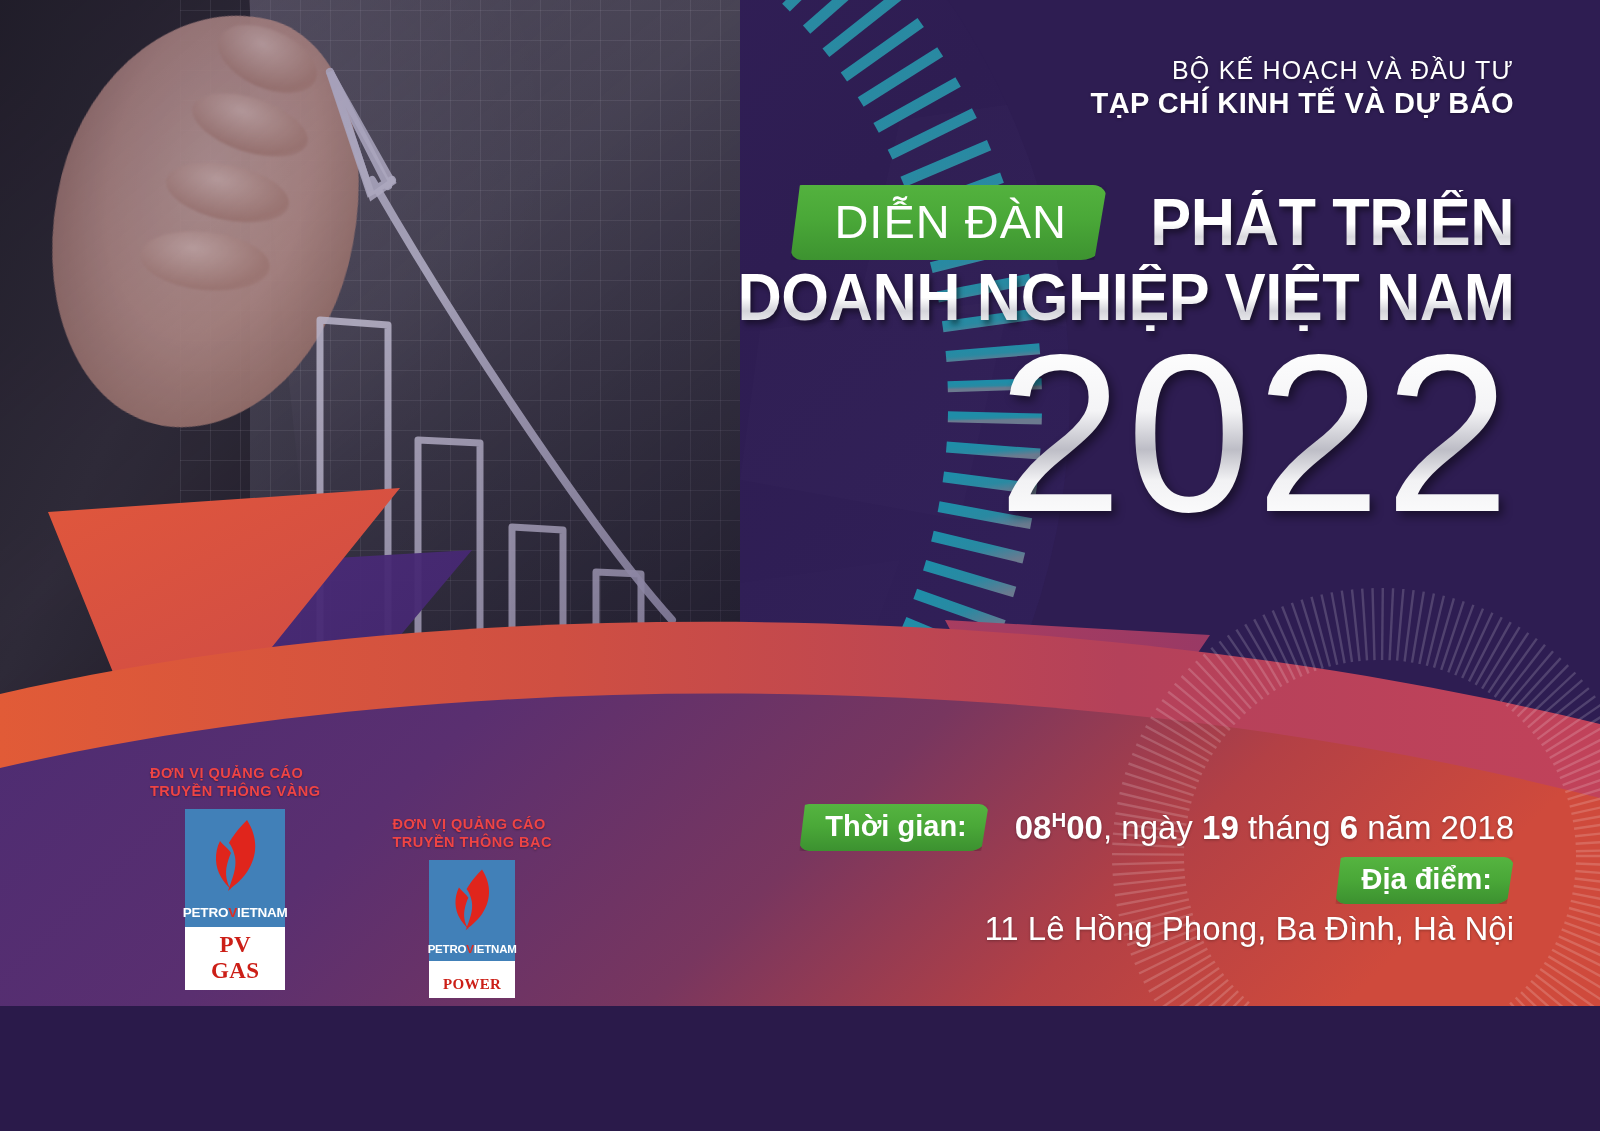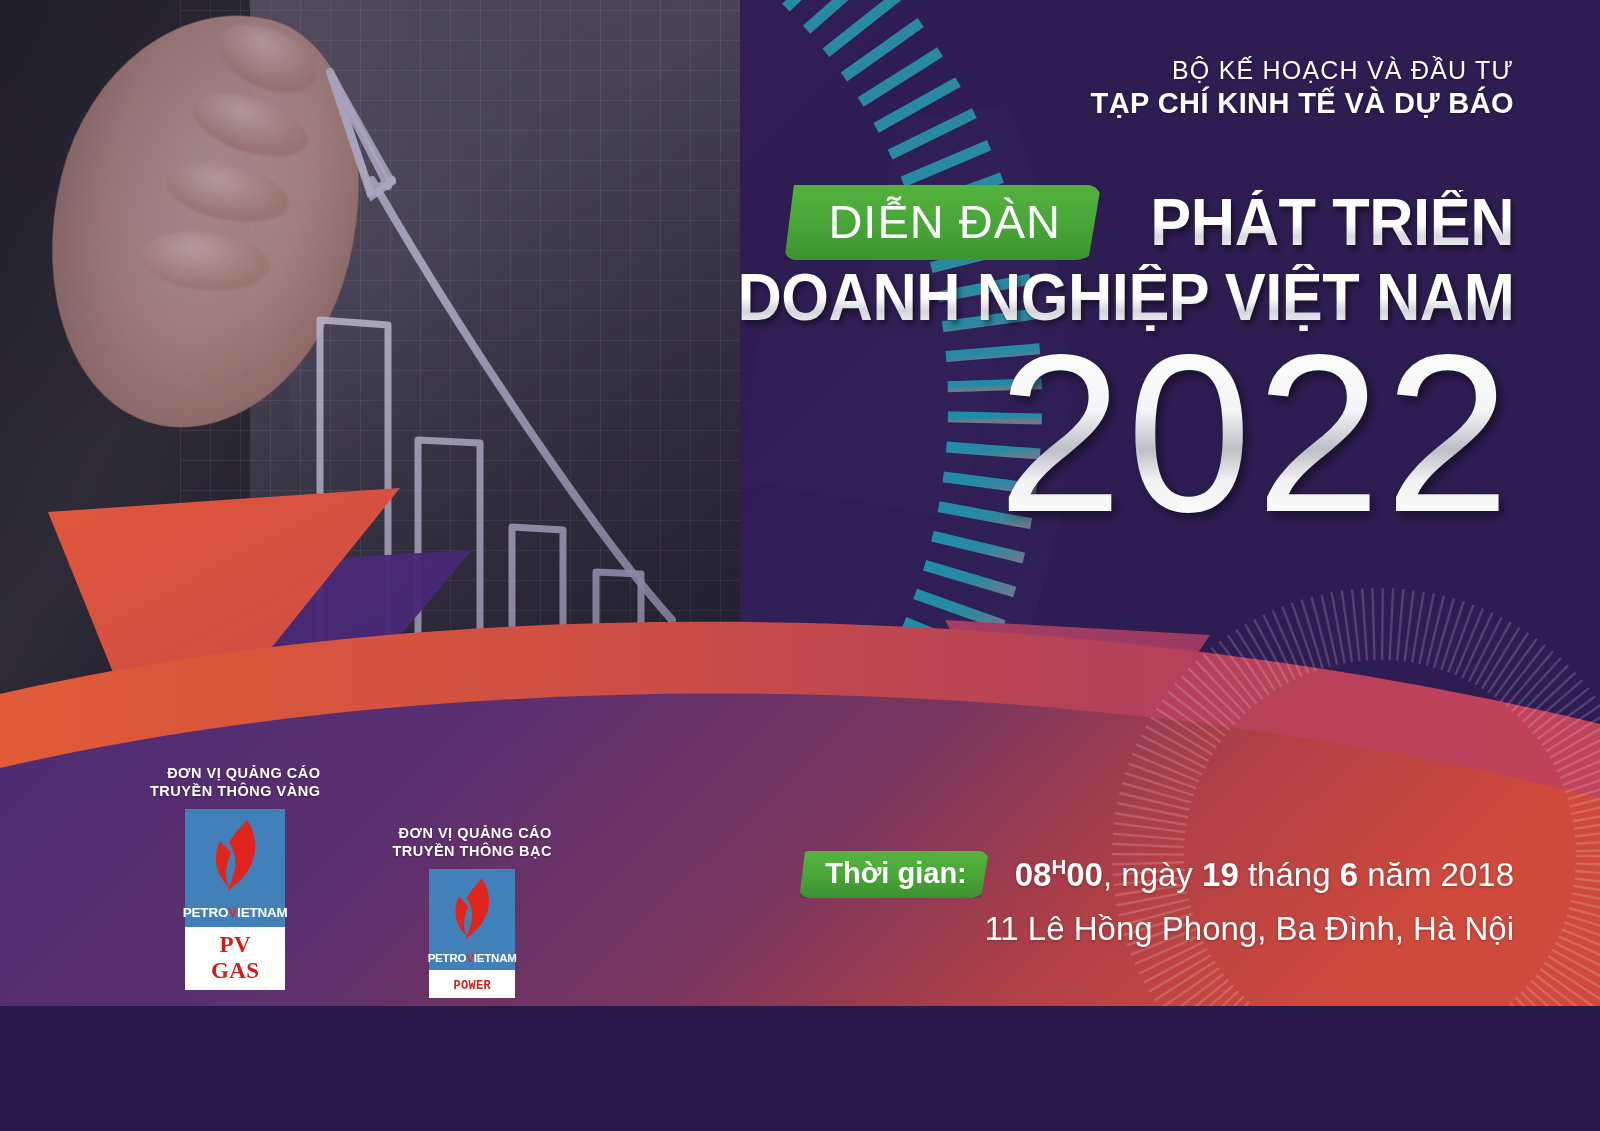--- a/index.html
+++ b/index.html
@@ -117,21 +117,21 @@
   }
   .org-line2{
     font-size:29px; font-weight:700; letter-spacing:.4px;
     text-shadow:0 1px 3px rgba(0,0,0,.35);
   }
 
   
   .title-block{ position:absolute; right:86px; top:185px; text-align:right; }
 
   .title-row1{
-    display:flex; align-items:center; justify-content:flex-end; gap:22px;
+    display:flex; align-items:center; justify-content:flex-end; gap:16px;
     margin-bottom:2px;
   }
   .tag{
     position:relative;
     display:inline-block;
     padding:13px 40px 15px 44px;
     background:linear-gradient(180deg,#53b23e 0%,#4aa838 45%,#3d9330 100%);
     color:#fff;
     font-size:47px; font-weight:400; letter-spacing:1px;
     line-height:1;
@@ -185,22 +185,22 @@
   }
   .info-text{ font-size:33px; font-weight:400; white-space:nowrap; text-shadow:0 1px 3px rgba(0,0,0,.30); }
   .info-text b{ font-weight:700; }
   .info-text sup{ font-size:.62em; font-weight:700; vertical-align:super; }
   .addr{ font-size:33px; font-weight:400; white-space:nowrap; text-shadow:0 1px 3px rgba(0,0,0,.30); margin-top:2px; }
 
   
   .sponsors{ position:absolute; left:150px; bottom:16px; display:flex; align-items:flex-end; gap:72px; }
   .sponsor{ display:flex; flex-direction:column; align-items:center; }
   .sponsor-label{
-    color:#ffffff; font-size:14.5px; font-weight:700; letter-spacing:.5px;
-    line-height:1.25; text-align:right; margin-bottom:9px; white-space:nowrap;
+    color:#ef4444; font-size:14.5px; font-weight:700; letter-spacing:.5px;
+    line-height:1.25; text-align:left; margin-bottom:9px; white-space:nowrap;
     text-shadow:0 1px 2px rgba(0,0,0,.35);
   }
   .logo{ width:100px; background:#fff; }
   .logo.small{ width:86px; }
   .logo-blue{
     background:#4180b8; position:relative;
     height:118px; display:flex; flex-direction:column;
     align-items:center; justify-content:flex-end; padding-bottom:7px;
   }
   .logo.small .logo-blue{ height:101px; padding-bottom:6px; }
@@ -212,21 +212,21 @@
     font-family:"Liberation Sans", sans-serif; white-space:nowrap;margin-top:12px;
   }
   .logo.small .pv-word{ font-size:11.5px; }
   .pv-word .v{ color:#e02b20; }
   .logo-name{
     background:#fff; text-align:center;
     color:#cc1f17; font-weight:700; padding:5px 12px 6px;
     font-family:"Liberation Serif", serif; font-size:23px; letter-spacing:.3px;
   }
   .logo.small .logo-name{
-    font-family:Liberation Mono, monospace; font-size:12px; padding:9px 0 5px;
+    font-family:Liberation Serif, serif; font-size:15px; padding:15px 0 5px;
   }
 </style>
 </head>
 <body>
 
 <div id="poster">
 
   <div class="bg-base"></div>
 
   <svg class="facets" viewBox="0 0 1600 1131" preserveAspectRatio="none">
@@ -588,20 +588,21 @@
   </div>
 
   <div class="info">
     <div class="info-row">
       <span class="pill">Thời gian:</span>
       <span class="info-text">
         <b>08</b><sup>H</sup><b>00</b><span>, ngày </span><b>19</b><span> tháng </span><b>6</b><span> năm 2018</span>
       </span>
     </div>
     <div class="info-row">
+      <span class="pill">Địa điểm:</span>
     </div>
     <div class="addr">11 Lê Hồng Phong, Ba Đình, Hà Nội</div>
   </div>
 
   <div class="sponsors">
 
     <div class="sponsor" style="margin-bottom:0px;">
       <div class="sponsor-label">
         <div>ĐƠN VỊ QUẢNG CÁO</div>
         <div>TRUYỀN THÔNG VÀNG</div>

